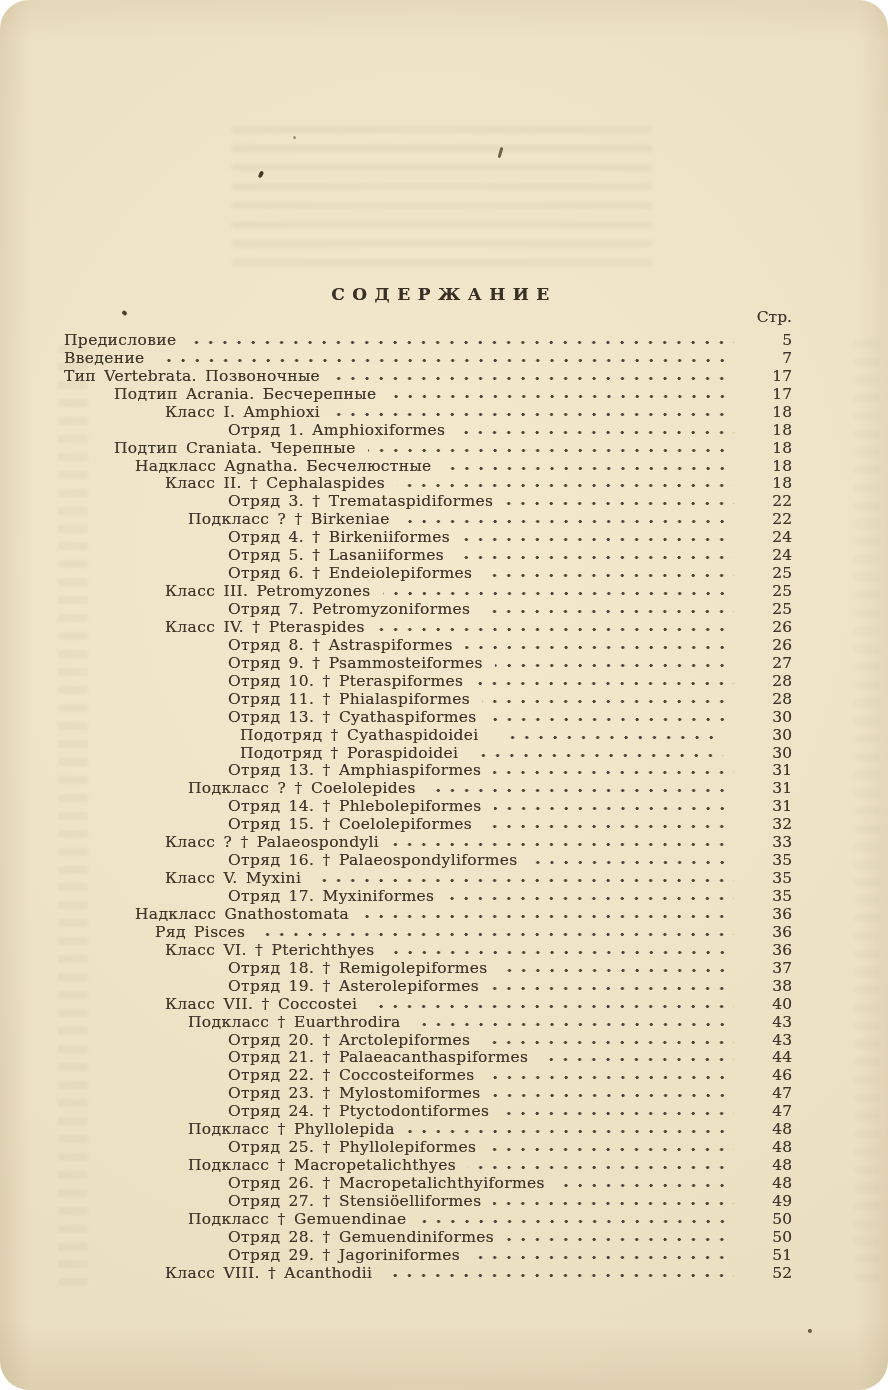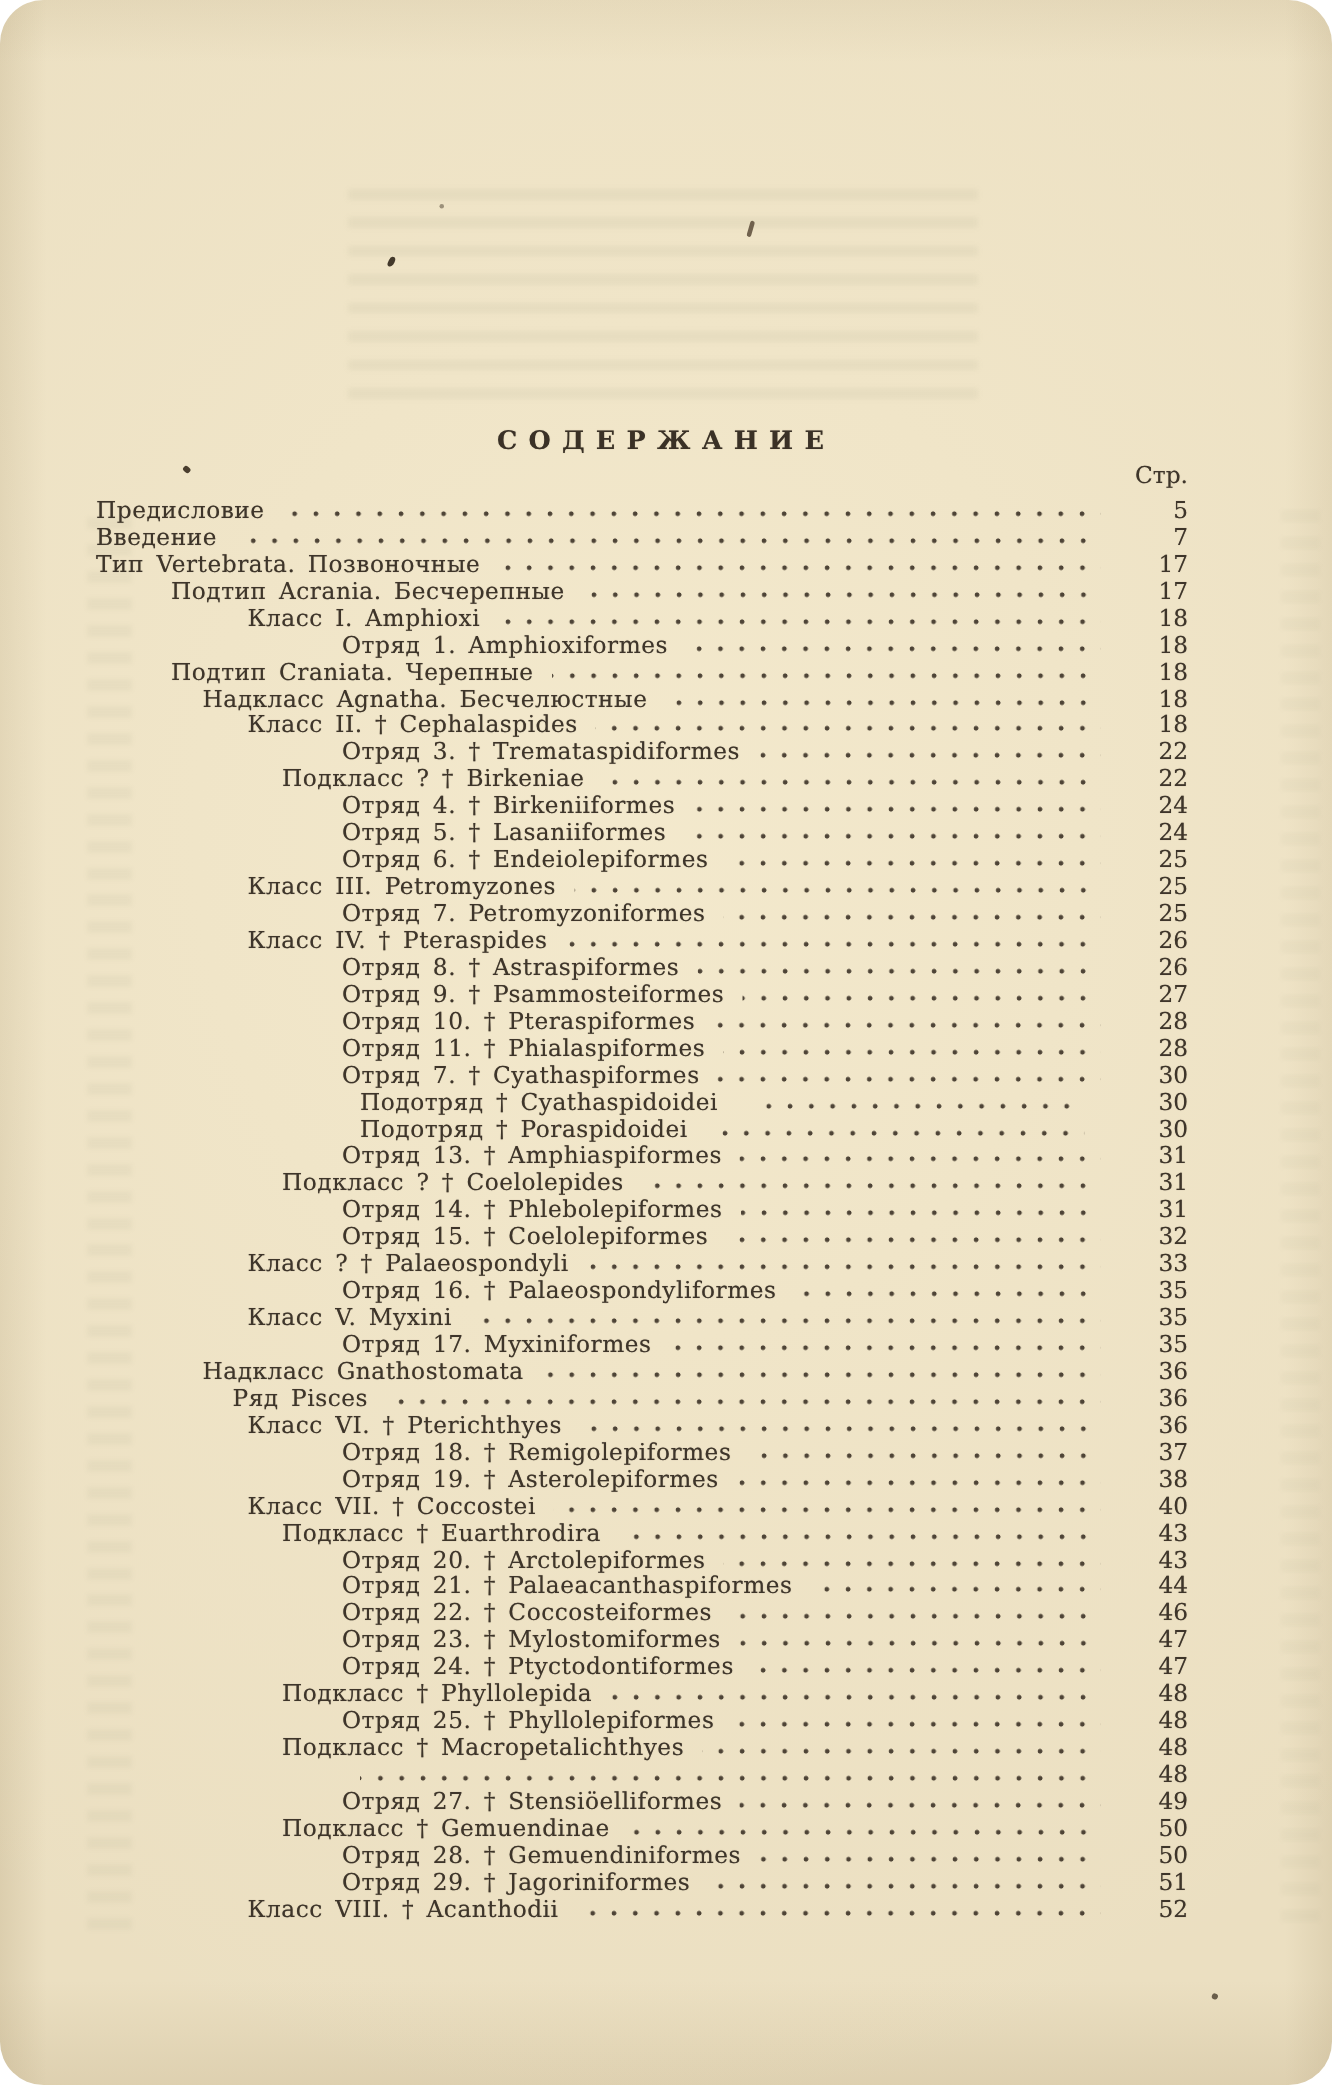--- a/index.html
+++ b/index.html
@@ -225,21 +225,21 @@
         <span class="lab">Отряд 10. † Pteraspiformes</span>
         <span class="leader"></span>
         <span class="pg">28</span>
       </div>
       <div class="toc-row lvl6">
         <span class="lab">Отряд 11. † Phialaspiformes</span>
         <span class="leader"></span>
         <span class="pg">28</span>
       </div>
       <div class="toc-row lvl6">
-        <span class="lab">Отряд 7. † Cyathaspiformes</span>
+        <span class="lab">Отряд 13. † Cyathaspiformes</span>
         <span class="leader"></span>
         <span class="pg">30</span>
       </div>
       <div class="toc-row lvl7">
         <span class="lab">Подотряд † Cyathaspidoidei</span>
         <span class="leader"></span>
         <span class="pg">30</span>
       </div>
       <div class="toc-row lvl7">
         <span class="lab">Подотряд † Poraspidoidei</span>
@@ -355,20 +355,21 @@
         <span class="lab">Отряд 25. † Phyllolepiformes</span>
         <span class="leader"></span>
         <span class="pg">48</span>
       </div>
       <div class="toc-row lvl5">
         <span class="lab">Подкласс † Macropetalichthyes</span>
         <span class="leader"></span>
         <span class="pg">48</span>
       </div>
       <div class="toc-row lvl6">
+        <span class="lab">Отряд 26. † Macropetalichthyiformes</span>
         <span class="leader"></span>
         <span class="pg">48</span>
       </div>
       <div class="toc-row lvl6">
         <span class="lab">Отряд 27. † Stensiöelliformes</span>
         <span class="leader"></span>
         <span class="pg">49</span>
       </div>
       <div class="toc-row lvl5">
         <span class="lab">Подкласс † Gemuendinae</span>

